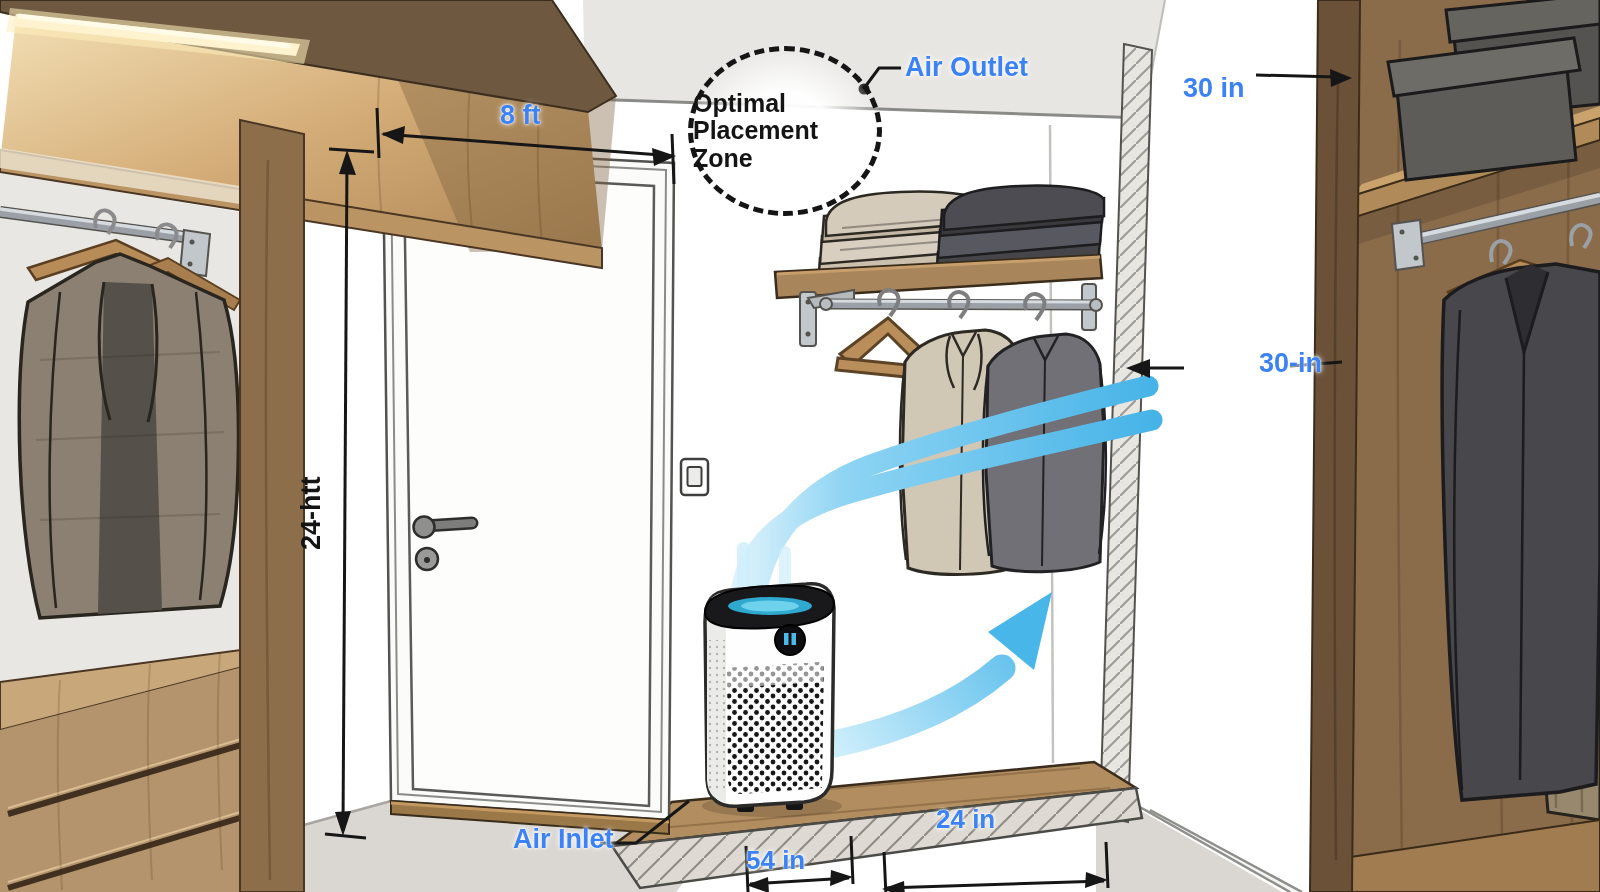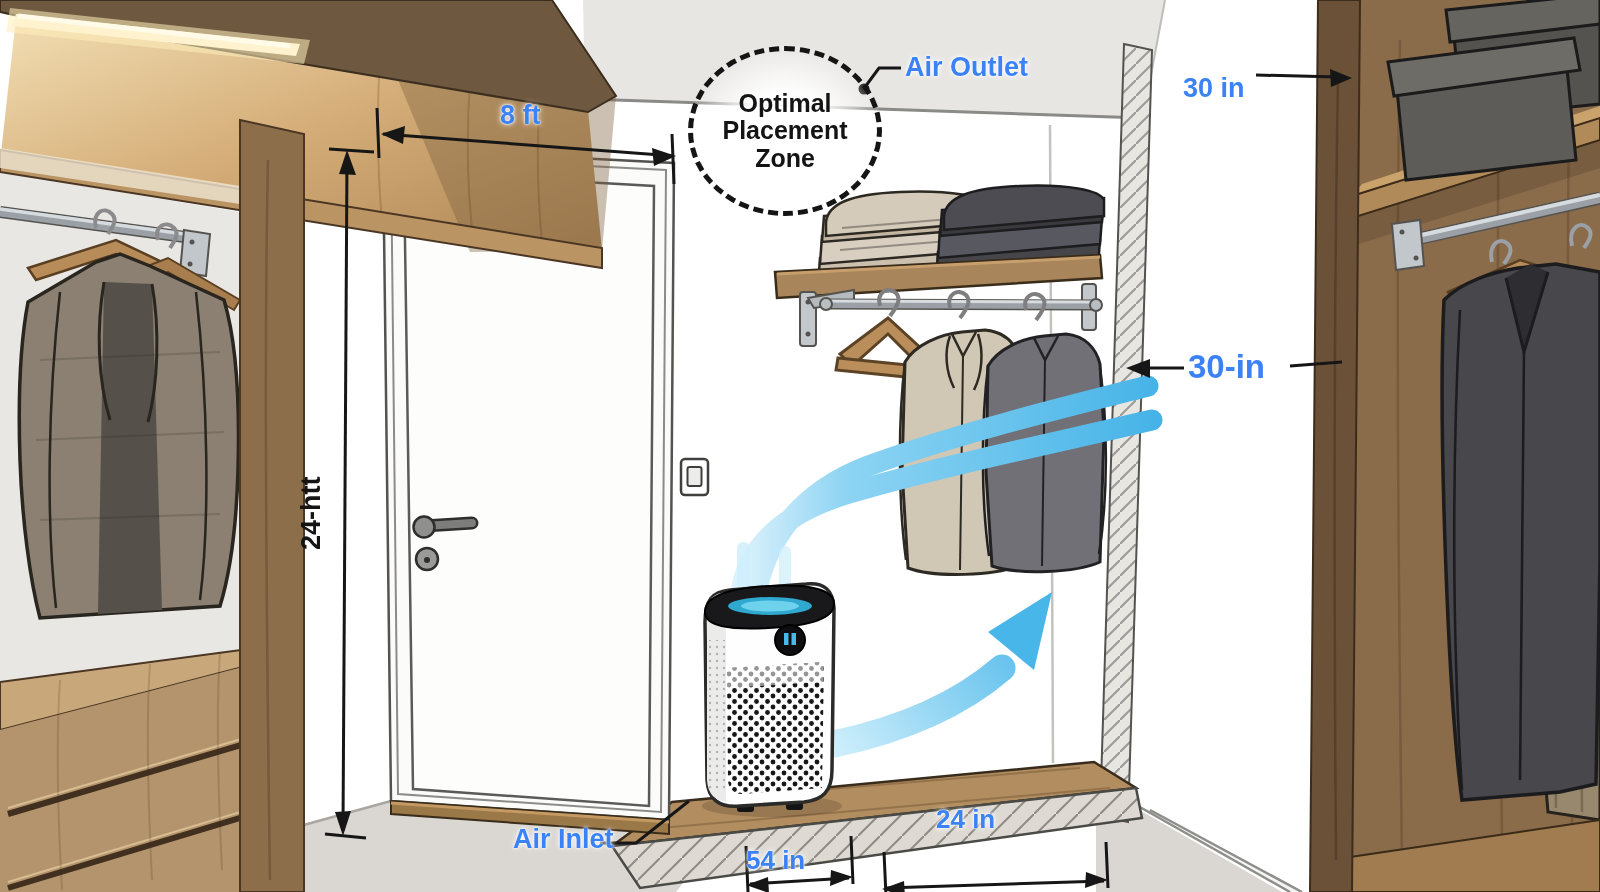--- a/index.html
+++ b/index.html
@@ -10,21 +10,21 @@
   }
   .stage svg{position:absolute;left:0;top:0;}
   .lbl{
     position:absolute;font-weight:bold;color:#3b82f6;white-space:nowrap;
     text-shadow:0 0 6px #fff,0 0 3px #fff,0 0 1px #fff;
   }
   .lbl.c{text-align:left;white-space:normal;}
   #zone-ellipse{
     position:absolute;left:688px;top:46px;width:184px;height:160px;
     border:5px dashed #151515;border-radius:50%;
-    display:flex;flex-direction:column;align-items:center;justify-content:center;
+    display:flex;flex-direction:column;align-items:flex-start;justify-content:center;
     font-weight:bold;font-size:25px;line-height:1.1;color:#141414;text-align:center;
     background:radial-gradient(ellipse at center, rgba(255,255,255,.95) 35%, rgba(255,255,255,0) 78%);
   }
   #lbl-door-h{
     position:absolute;left:296px;top:428px;height:170px;
     writing-mode:vertical-rl;transform:rotate(180deg);
     font-weight:bold;font-size:27px;color:#141414;text-align:center;
   }
 </style>
 </head>
@@ -313,18 +313,18 @@
   <span>Zone</span>
 </div>
 
 <div class="lbl" style="left:905px;top:52px;font-size:27px;">Air Outlet</div>
 <div class="lbl" style="left:513px;top:824px;font-size:27px;">Air Inlet</div>
 
 <div class="lbl c" style="left:500px;top:100px;width:120px;font-size:27px;">8 ft</div>
 <div id="lbl-door-h">24-htt</div>
 
 <div class="lbl" style="left:1183px;top:73px;font-size:27px;">30 in</div>
-<div class="lbl c" style="left:1188px;top:348px;width:100px;font-size:33px;">30-in</div>
+<div class="lbl c" style="left:1259px;top:348px;width:100px;font-size:27px;">30-in</div>
 
 <div class="lbl c" style="left:746px;top:845px;width:127px;font-size:26px;">54 in</div>
 <div class="lbl c" style="left:936px;top:804px;width:126px;font-size:26px;">24 in</div>
 
 </div>
 
 </body></html>

